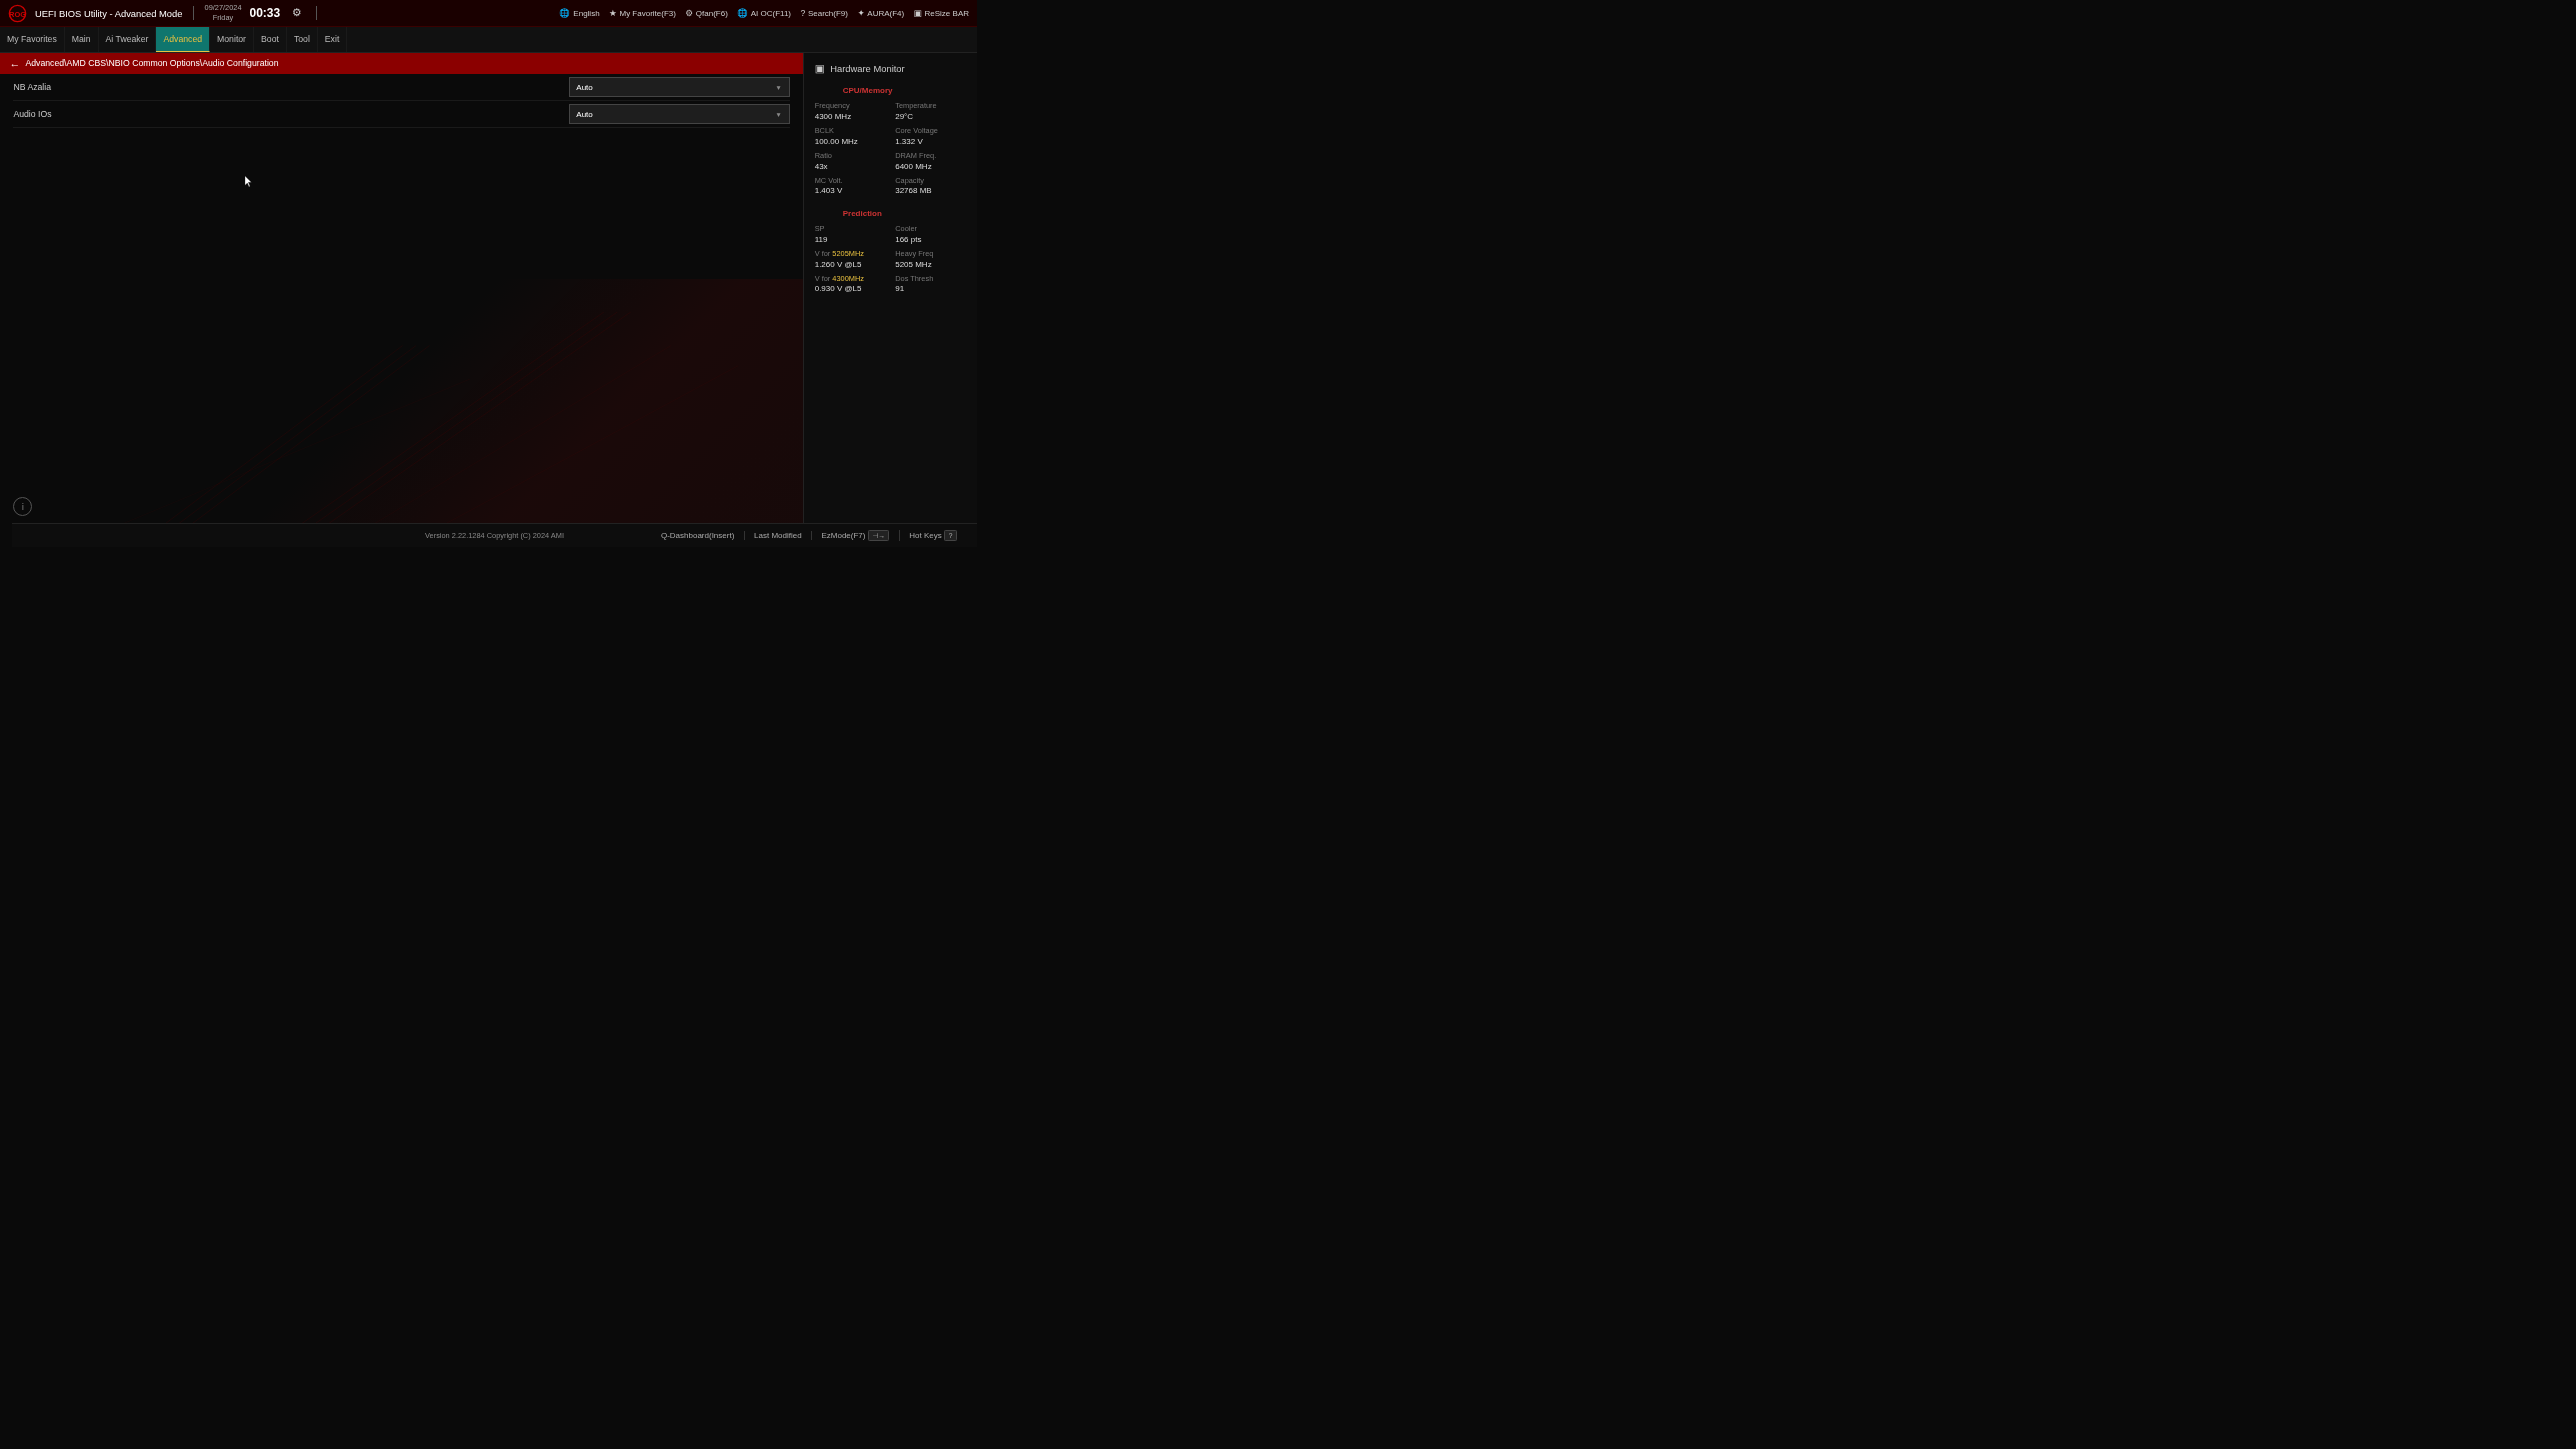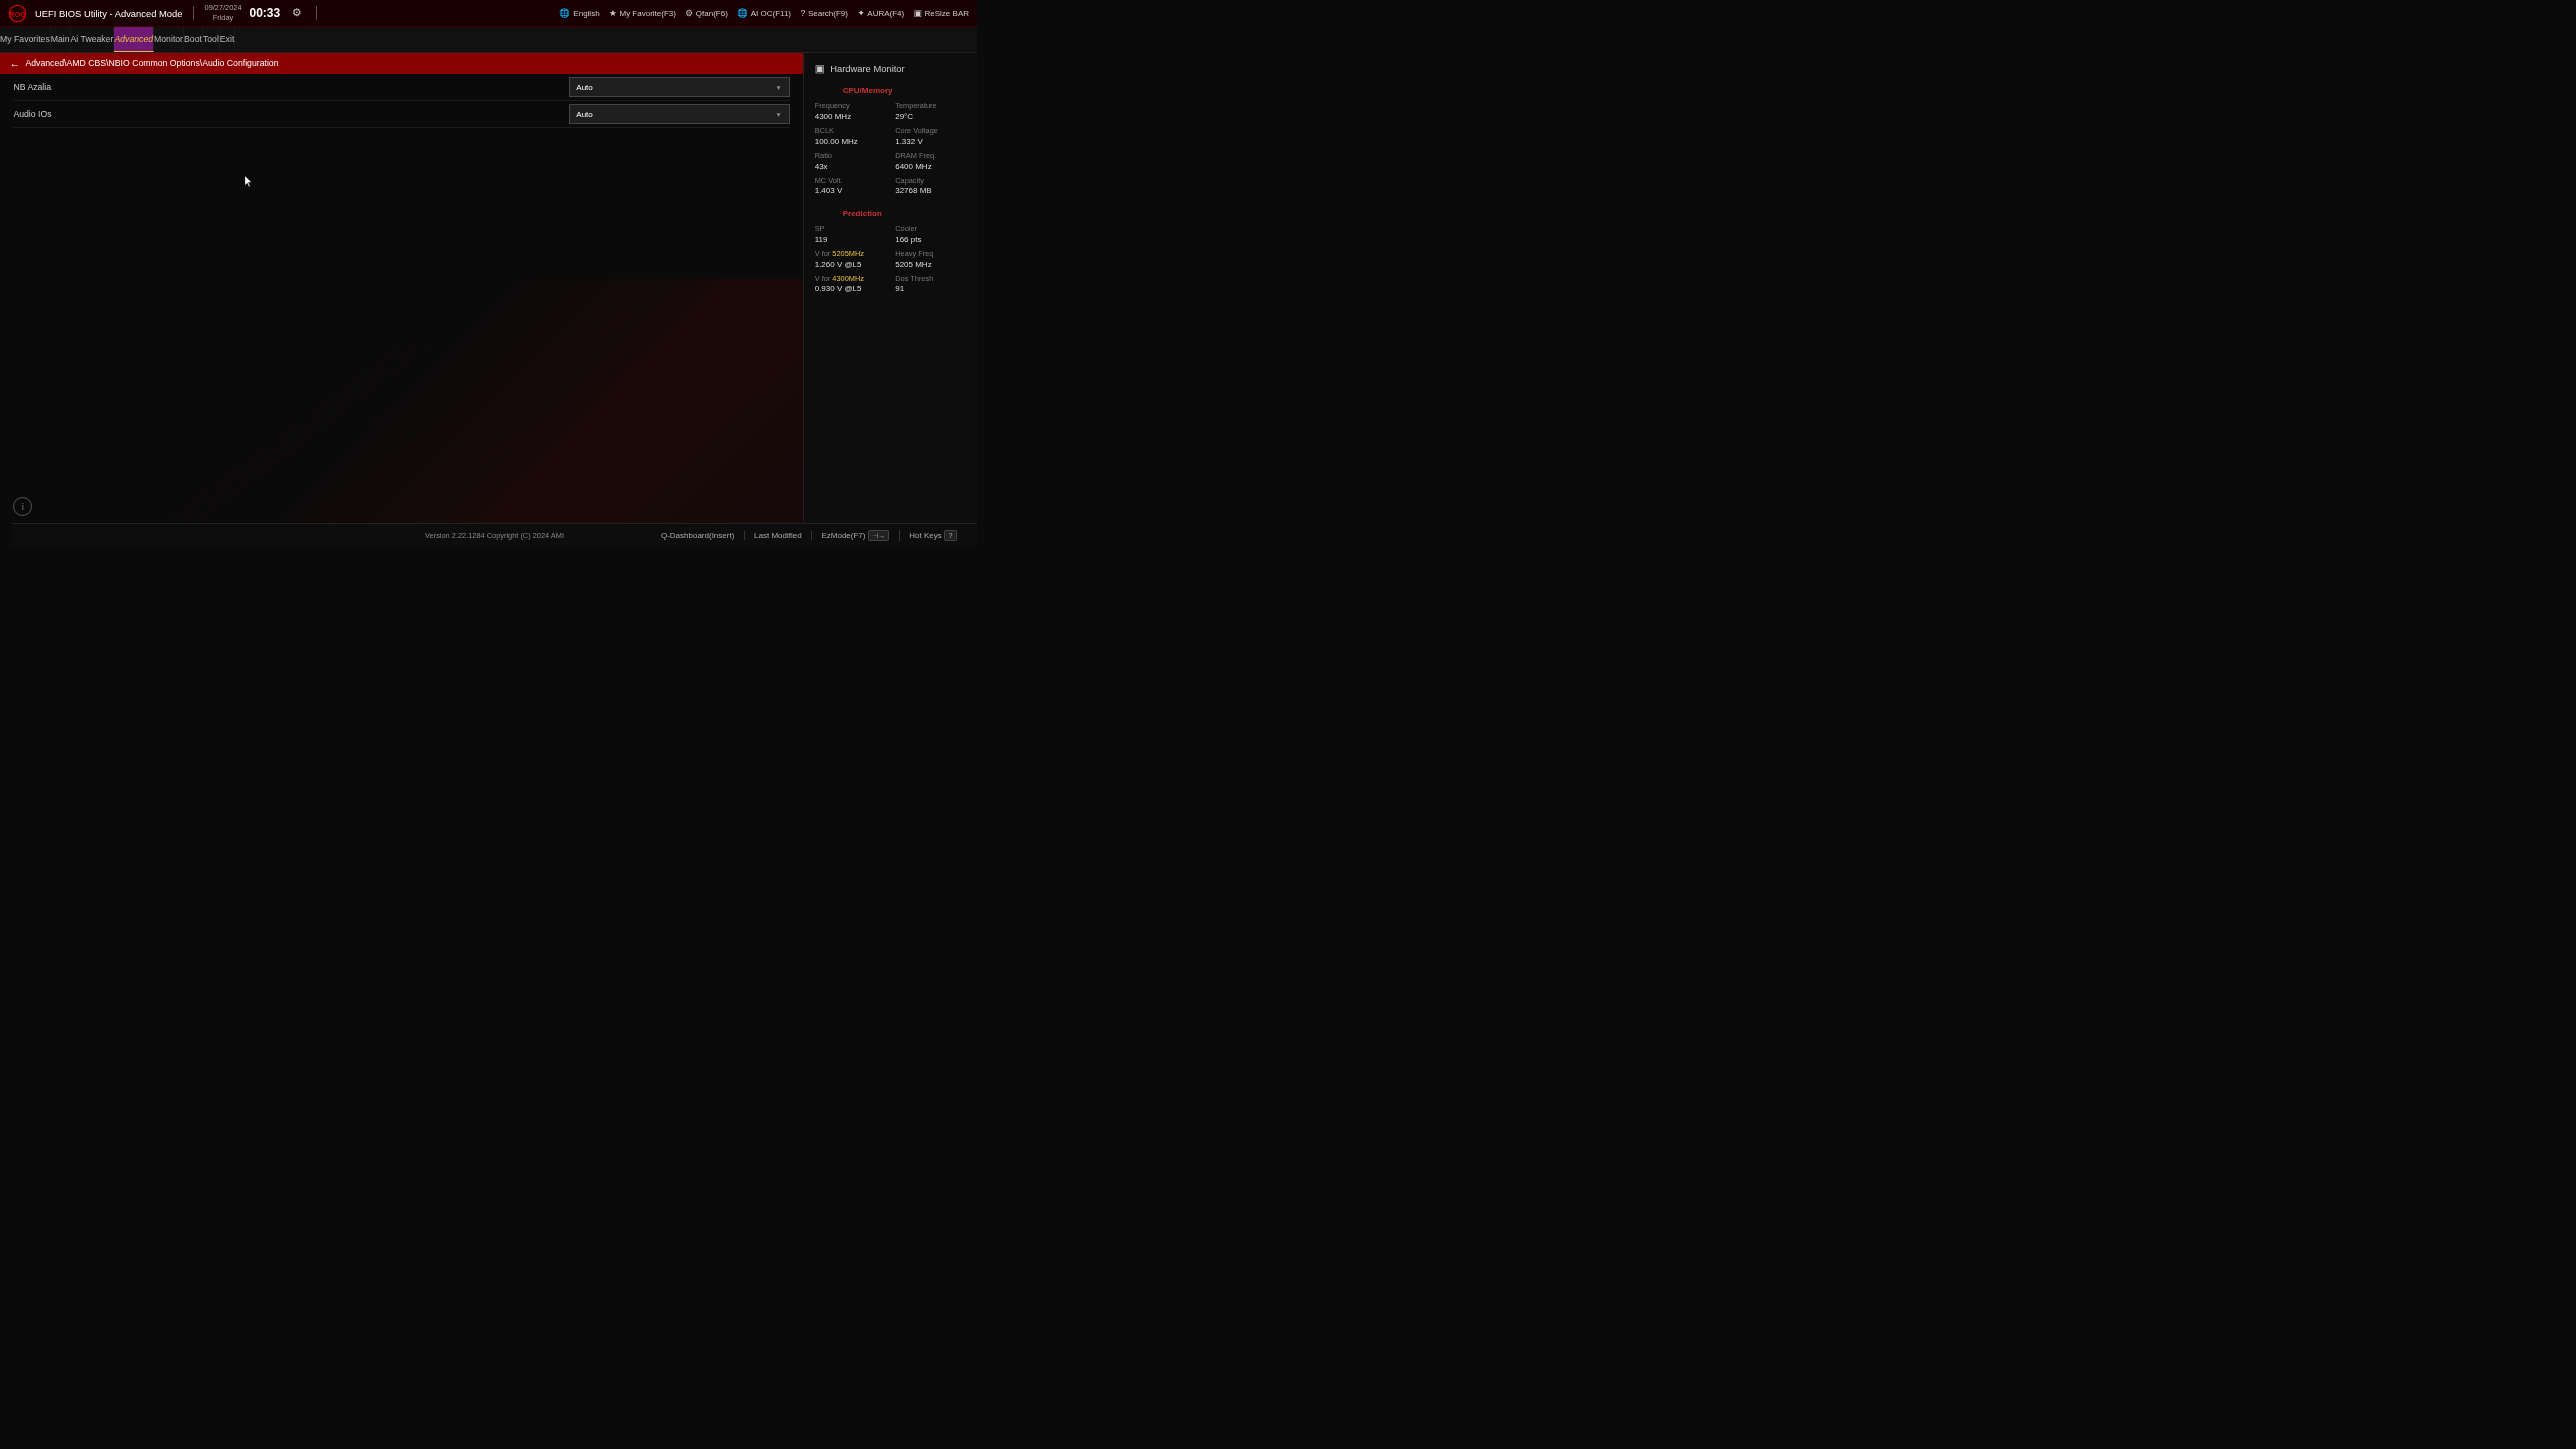--- a/index.html
+++ b/index.html
@@ -138,36 +138,35 @@
       position: relative;
       z-index: 10;
       background: #111;
       height: 25.5px;
       display: flex;
       align-items: stretch;
       border-bottom: 0.7px solid #222;
     }
 
     .nav-item {
-      padding: 0 0;
+      padding: 0 7px;
       display: flex;
       align-items: center;
       color: #bbb;
       font-size: 8.7px;
       cursor: pointer;
       border-right: 0.7px solid #1a1a1a;
       transition: background 0.15s;
       justify-content: center;
     }
 
     .nav-item.active {
       color: #e8c040;
       border-bottom: 1.3px solid #e8c040;
-      background: #701a75;
-      font-style: italic;
+      background: #0f766e;
     }
 
     
     .main-layout {
       position: relative;
       z-index: 5;
       display: flex;
       height: calc(547px - 27px - 25.5px - 24px);
     }
 

